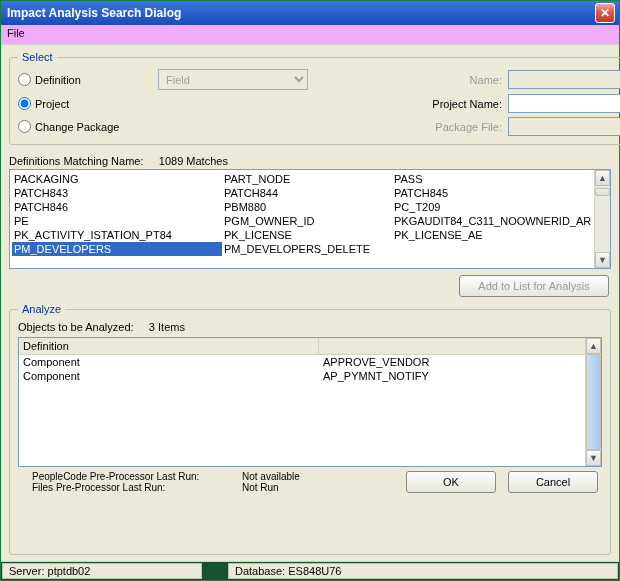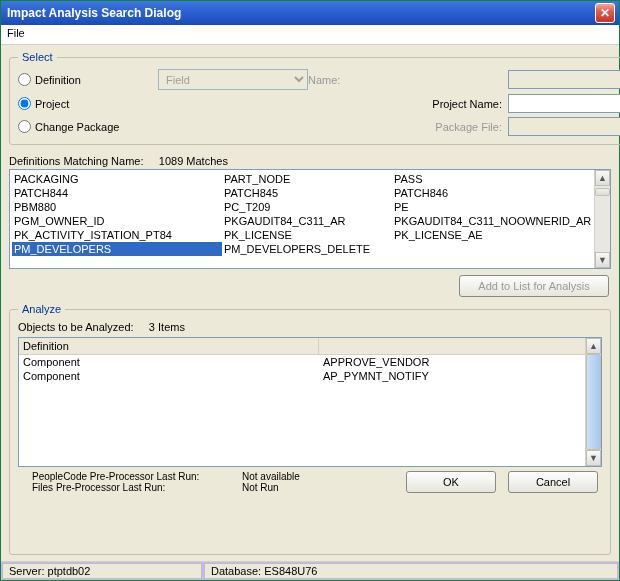--- a/index.html
+++ b/index.html
@@ -36,21 +36,21 @@
     background: linear-gradient(to bottom, #f5a6a0, #e45c4e 40%, #c13828);
     border: 1px solid #fff;
     border-radius: 3px;
     color: #fff;
     display:flex; align-items:center; justify-content:center;
     font-weight:bold;
     font-size: 12px;
   }
   .menubar {
     height: 20px;
-    background: #ffffff;
+    background: #f0abfc;
     padding: 2px 6px;
     border-bottom: 1px solid #d4d0c8;
     font-size: 11px;
   }
   .content {
     flex: 1;
     padding: 6px 8px 0 8px;
     display: flex;
     flex-direction: column;
   }
@@ -182,21 +182,22 @@
   .pp-rows { margin: 4px 0 2px 14px; }
   .pp-rows .pp { display:grid; grid-template-columns: 210px 120px; font-size:10px; }
   .ok-row {
     display:flex; justify-content:flex-end; gap:12px; margin: 4px 4px 0 0;
   }
   .statusbar {
     height: 19px;
     border-top: 1px solid #d4d0c8;
     display:flex;
     font-size:11px;
-    background:#c4b5fd;
+    background:#14532d;
+    gap:24px;
   }
   .statusbar > div {
     border: 1px solid #c0c0b0;
     padding: 1px 6px;
     margin: 1px;
     background:#ece9d8;
   }
   .statusbar .s1 { width: 200px; }
   .statusbar .s2 { flex:1; }
 </style>
@@ -218,21 +219,21 @@
       <div style="display:flex; gap:8px;">
         <div style="flex:1;">
           <div class="select-grid">
             <label class="radio">
               <input type="radio" name="selmode" style="">
               <span class="lbl">Definition</span>
             </label>
             <select class="textbox" disabled="">
               <option>Field</option>
             </select>
-            <span class="lbl disabled" style="padding-right:6px;">Name:</span>
+            <span class="lbl disabled" style="text-align:right; padding-right:6px;">Name:</span>
             <input class="textbox disabled" disabled="" style="">
 
             <label class="radio">
               <input type="radio" name="selmode" checked="" style="">
               <span class="lbl">Project</span>
             </label>
             <span></span>
             <span class="lbl" style="text-align:right; padding-right:6px;">Project Name:</span>
             <input class="textbox" value="" style="">
 
@@ -253,28 +254,28 @@
       <span>Definitions Matching Name:</span>
       &nbsp;&nbsp;&nbsp;
       <span>1089 Matches</span>
     </div>
 
     <div class="list-outer">
       <div class="list-inner" id="matches-inner">
           <div class="list-item">PACKAGING</div>
           <div class="list-item">PART_NODE</div>
           <div class="list-item">PASS</div>
+          <div class="list-item">PATCH843</div>
           <div class="list-item">PATCH844</div>
           <div class="list-item">PATCH845</div>
           <div class="list-item">PATCH846</div>
           <div class="list-item">PBM880</div>
           <div class="list-item">PC_T209</div>
           <div class="list-item">PE</div>
           <div class="list-item">PGM_OWNER_ID</div>
-          <div class="list-item">PKGAUDIT84_C311_AR</div>
           <div class="list-item">PKGAUDIT84_C311_NOOWNERID_AR</div>
           <div class="list-item">PK_ACTIVITY_ISTATION_PT84</div>
           <div class="list-item">PK_LICENSE</div>
           <div class="list-item">PK_LICENSE_AE</div>
           <div class="list-item selected">PM_DEVELOPERS</div>
           <div class="list-item">PM_DEVELOPERS_DELETE</div>
         </div>
       <div class="vscroll">
         <div class="arrow">▲</div>
         <div style="flex:1; position:relative;">

